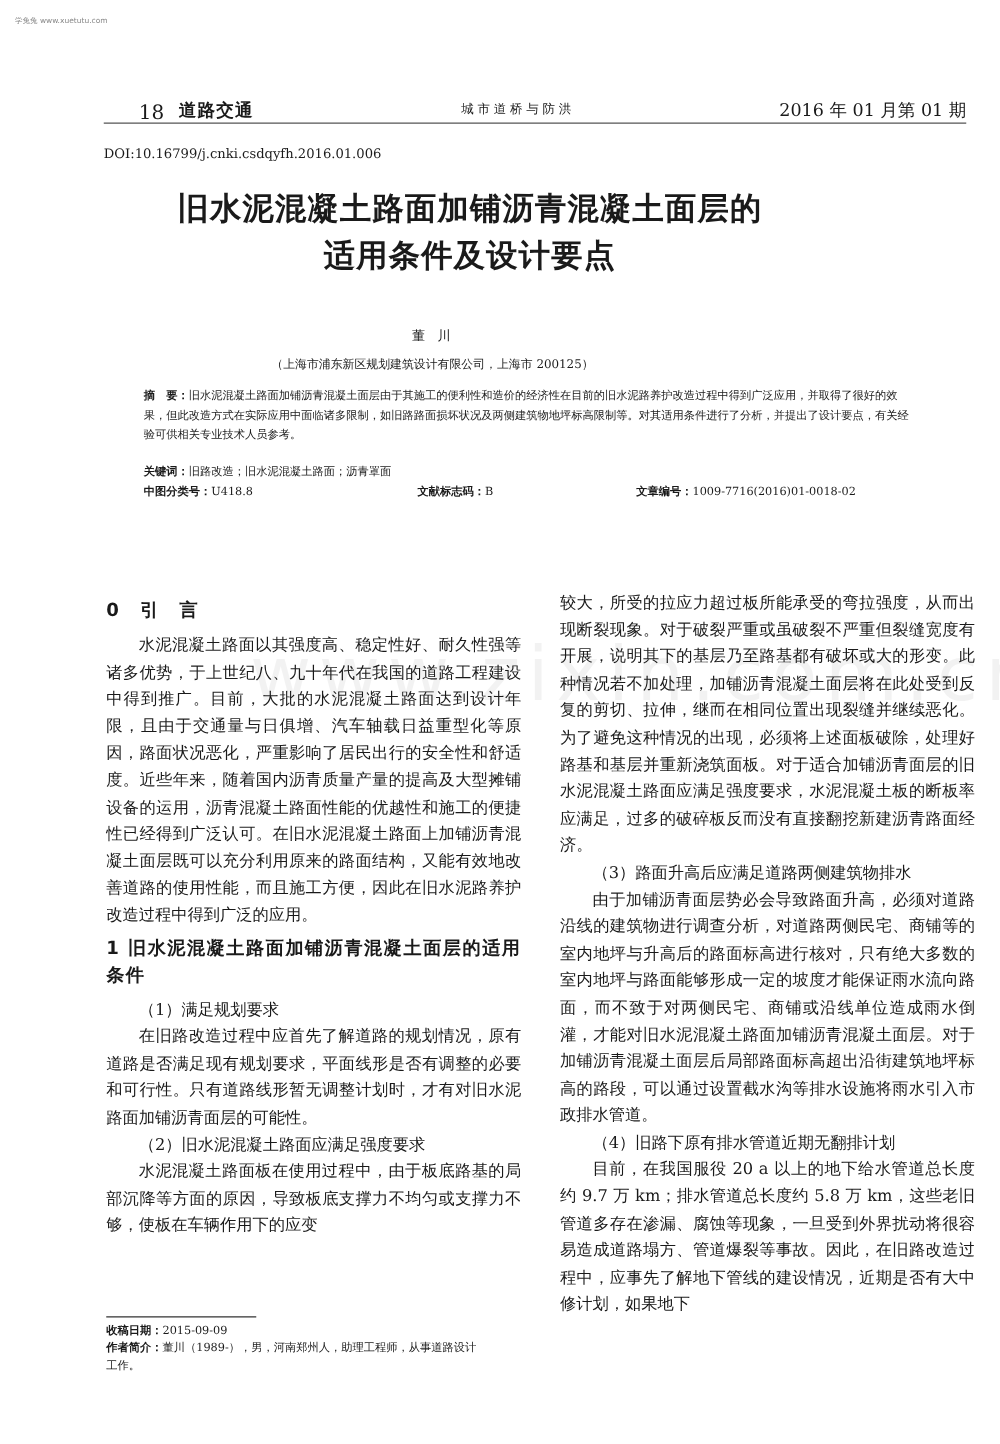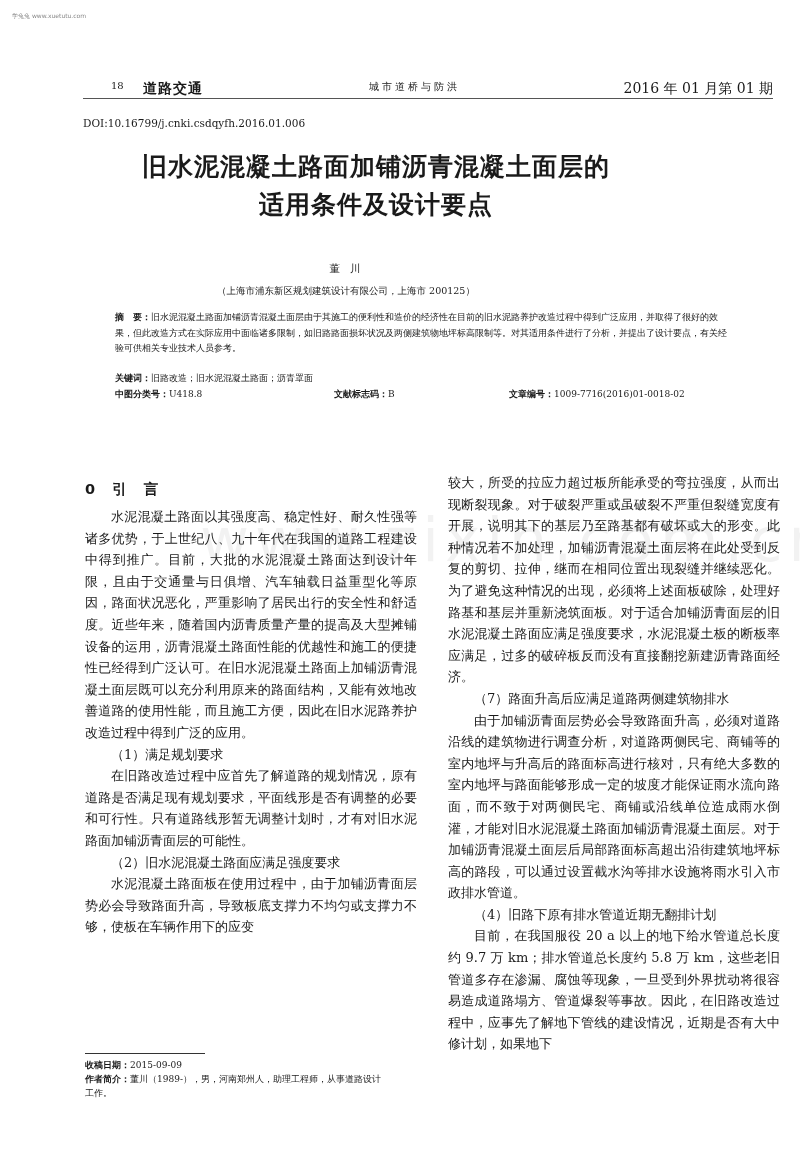--- a/index.html
+++ b/index.html
@@ -2,21 +2,21 @@
 <html><head>
 <meta charset="utf-8">
 <style>
   html, body { margin: 0; padding: 0; background: #ffffff; }
   body { width: 800px; height: 1155px; position: relative; overflow: hidden; color: #1a1a1a;
          font-family: "DejaVu Serif", "Liberation Serif", serif; }
   .watermark-site { position: absolute; left: 12px; top: 12px; font-size: 6px; color: #888;
                     font-family: "DejaVu Sans", sans-serif; }
   .running-head { position: absolute; left: 83px; top: 78px; width: 690px; height: 20px;
                   border-bottom: 1.5px solid #555; }
-  .rh-page { position: absolute; left: 28px; top: 2px; font-size: 10px; }
+  .rh-page { position: absolute; left: 28px; top: 2px; font-size: 16px; }
   .rh-section { position: absolute; left: 60px; top: 2px; font-size: 14px; font-weight: bold;
                 font-family: "DejaVu Sans", sans-serif; letter-spacing: 1px; }
   .rh-journal { position: absolute; left: 286px; top: 2px; font-size: 10px; letter-spacing: 3px; }
   .rh-issue { position: absolute; right: 0; top: 2px; font-size: 14px; }
   .doi { position: absolute; left: 83px; top: 117px; font-size: 10.5px; }
   .title { position: absolute; left: 0; top: 148px; width: 752px; text-align: center;
            font-size: 25px; font-weight: bold; line-height: 38px; letter-spacing: 1px; }
   .author { position: absolute; left: 0; top: 262px; width: 700px; text-align: center;
             font-size: 10.5px; letter-spacing: 10px; }
   .affil { position: absolute; left: 0; top: 285px; width: 692px; text-align: center; font-size: 9.5px; }
@@ -72,29 +72,30 @@
     <b>关键词：</b><span>旧路改造；旧水泥混凝土路面；沥青罩面</span>
   </div>
   <div>
     <span class="mi" style="width:175px;"><b>中图分类号：</b><span>U418.8</span></span><span class="mi" style="width:175px;margin-left:44px;"><b>文献标志码：</b><span>B</span></span><span class="mi"><b>文章编号：</b><span>1009-7716(2016)01-0018-02</span></span>
   </div>
 </div>
 
 <div class="col col-left">
   <div class="h1 intro">0 引 言</div>
   <p>水泥混凝土路面以其强度高、稳定性好、耐久性强等诸多优势，于上世纪八、九十年代在我国的道路工程建设中得到推广。目前，大批的水泥混凝土路面达到设计年限，且由于交通量与日俱增、汽车轴载日益重型化等原因，路面状况恶化，严重影响了居民出行的安全性和舒适度。近些年来，随着国内沥青质量产量的提高及大型摊铺设备的运用，沥青混凝土路面性能的优越性和施工的便捷性已经得到广泛认可。在旧水泥混凝土路面上加铺沥青混凝土面层既可以充分利用原来的路面结构，又能有效地改善道路的使用性能，而且施工方便，因此在旧水泥路养护改造过程中得到广泛的应用。</p>
+  <div class="h1">1 旧水泥混凝土路面加铺沥青混凝土面层的适用条件</div>
   <p class="sub">（1）满足规划要求</p>
   <p>在旧路改造过程中应首先了解道路的规划情况，原有道路是否满足现有规划要求，平面线形是否有调整的必要和可行性。只有道路线形暂无调整计划时，才有对旧水泥路面加铺沥青面层的可能性。</p>
   <p class="sub">（2）旧水泥混凝土路面应满足强度要求</p>
-  <p>水泥混凝土路面板在使用过程中，由于加铺沥青面层势必会导致路面升高，导致板底支撑力不均匀或支撑力不够，使板在车辆作用下的应变</p>
+  <p>水泥混凝土路面板在使用过程中，由于板底路基的局部沉降等方面的原因，导致板底支撑力不均匀或支撑力不够，使板在车辆作用下的应变</p>
 </div>
 
 <div class="col col-right">
   <p class="noindent">较大，所受的拉应力超过板所能承受的弯拉强度，从而出现断裂现象。对于破裂严重或虽破裂不严重但裂缝宽度有开展，说明其下的基层乃至路基都有破坏或大的形变。此种情况若不加处理，加铺沥青混凝土面层将在此处受到反复的剪切、拉伸，继而在相同位置出现裂缝并继续恶化。为了避免这种情况的出现，必须将上述面板破除，处理好路基和基层并重新浇筑面板。对于适合加铺沥青面层的旧水泥混凝土路面应满足强度要求，水泥混凝土板的断板率应满足，过多的破碎板反而没有直接翻挖新建沥青路面经济。</p>
-  <p class="sub">（7）路面升高后应满足道路两侧建筑物排水</p>
+  <p class="sub">（3）路面升高后应满足道路两侧建筑物排水</p>
   <p>由于加铺沥青面层势必会导致路面升高，必须对道路沿线的建筑物进行调查分析，对道路两侧民宅、商铺等的室内地坪与升高后的路面标高进行核对，只有绝大多数的室内地坪与路面能够形成一定的坡度才能保证雨水流向路面，而不致于对两侧民宅、商铺或沿线单位造成雨水倒灌，才能对旧水泥混凝土路面加铺沥青混凝土面层。对于加铺沥青混凝土面层后局部路面标高超出沿街建筑地坪标高的路段，可以通过设置截水沟等排水设施将雨水引入市政排水管道。</p>
   <p class="sub">（4）旧路下原有排水管道近期无翻排计划</p>
   <p>目前，在我国服役 20 a 以上的地下给水管道总长度约 9.7 万 km；排水管道总长度约 5.8 万 km，这些老旧管道多存在渗漏、腐蚀等现象，一旦受到外界扰动将很容易造成道路塌方、管道爆裂等事故。因此，在旧路改造过程中，应事先了解地下管线的建设情况，近期是否有大中修计划，如果地下</p>
 </div>
 
 <div class="footnote-rule"></div>
 <div class="footnotes">
   <div><b>收稿日期：</b><span>2015-09-09</span></div>
   <div><b>作者简介：</b><span>董川（1989-），男，河南郑州人，助理工程师，从事道路设计工作。</span></div>
 </div>

